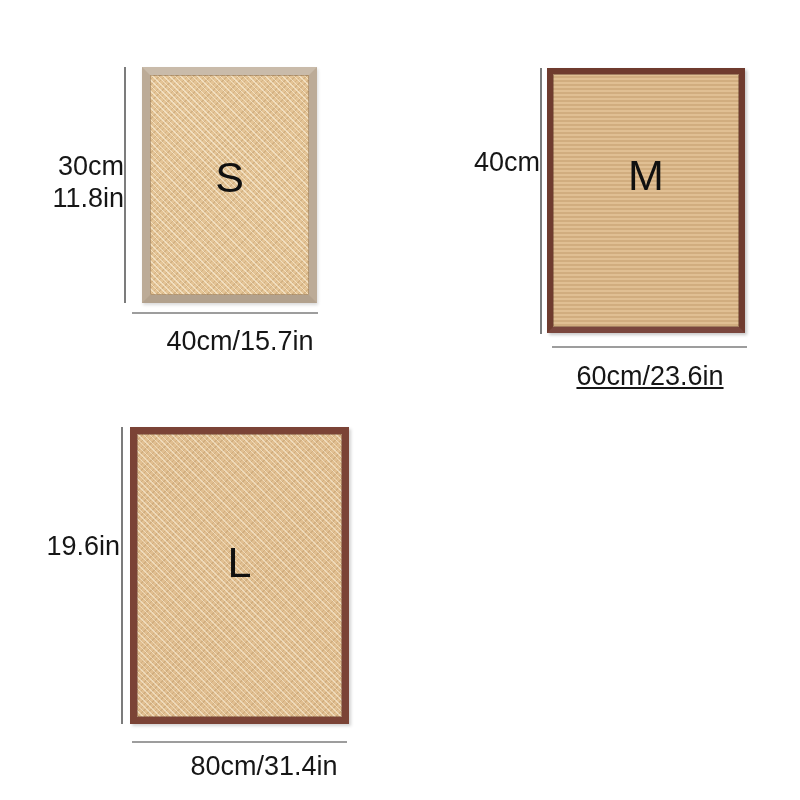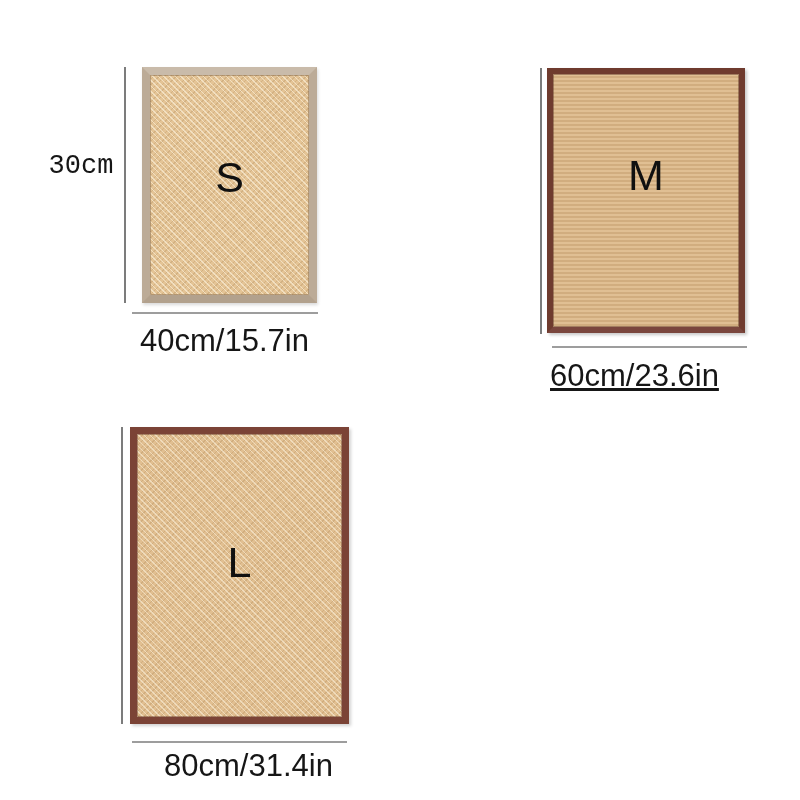--- a/index.html
+++ b/index.html
@@ -11,31 +11,30 @@
     position: relative;
     width: 800px;
     height: 800px;
     background: #ffffff;
     overflow: hidden;
     font-family: "Liberation Sans", sans-serif;
   }
   
   .hlabel {
     position: absolute;
-    text-align: center;
+    text-align: right;
     font-size: 27px;
     line-height: 31.5px;
     color: #161616;
     white-space: nowrap;
-    font-family: Liberation Mono, monospace;
   }
   .wlabel {
     position: absolute;
-    text-align: left;
-    font-size: 31px;
+    text-align: center;
+    font-size: 27px;
     line-height: 28px;
     color: #161616;
     white-space: nowrap;
   }
   
   .vline {
     position: absolute;
     width: 2px;
     background: #7c7c7c;
   }
@@ -86,42 +85,45 @@
   }
 </style>
 </head>
 <body>
 
 <div class="stage">
 
   <div>
     <div class="hlabel" style="left:38px; top:151px; width:86px;">
       <div>30cm</div>
+      <div>11.8in</div>
     </div>
     <div class="vline" style="left:124px; top:67px; height:236px;"></div>
     <div class="mat mat-s" style="left:142px; top:67px; width:175px; height:236px;">
       <span class="letter" style="transform:translateY(-8px);">S</span>
     </div>
     <div class="hline" style="left:132px; top:312px; width:186px;"></div>
     <div class="wlabel" style="left:140px; top:327px; width:200px;">40cm/15.7in</div>
   </div>
 
   <div>
     <div class="hlabel" style="left:454px; top:147px; width:86px;">
+      <div>40cm</div>
     </div>
     <div class="vline" style="left:540px; top:68px; height:266px;"></div>
     <div class="mat mat-m" style="left:547px; top:68px; width:198px; height:265px;">
       <span class="letter" style="transform:translateY(-25px);">M</span>
     </div>
     <div class="hline" style="left:552px; top:346px; width:195px;"></div>
     <div class="wlabel" style="left:550px; top:362px; width:200px;text-decoration:underline;">60cm/23.6in</div>
   </div>
 
   <div>
     <div class="hlabel" style="left:34px; top:531px; width:86px;">
+      <div>19.6in</div>
     </div>
     <div class="vline" style="left:121px; top:427px; height:297px;"></div>
     <div class="mat mat-l" style="left:130px; top:427px; width:219px; height:297px;">
       <span class="letter" style="transform:translateY(-13px);">L</span>
     </div>
     <div class="hline" style="left:132px; top:741px; width:215px;"></div>
     <div class="wlabel" style="left:164px; top:752px; width:200px;">80cm/31.4in</div>
   </div>
 
 </div>

